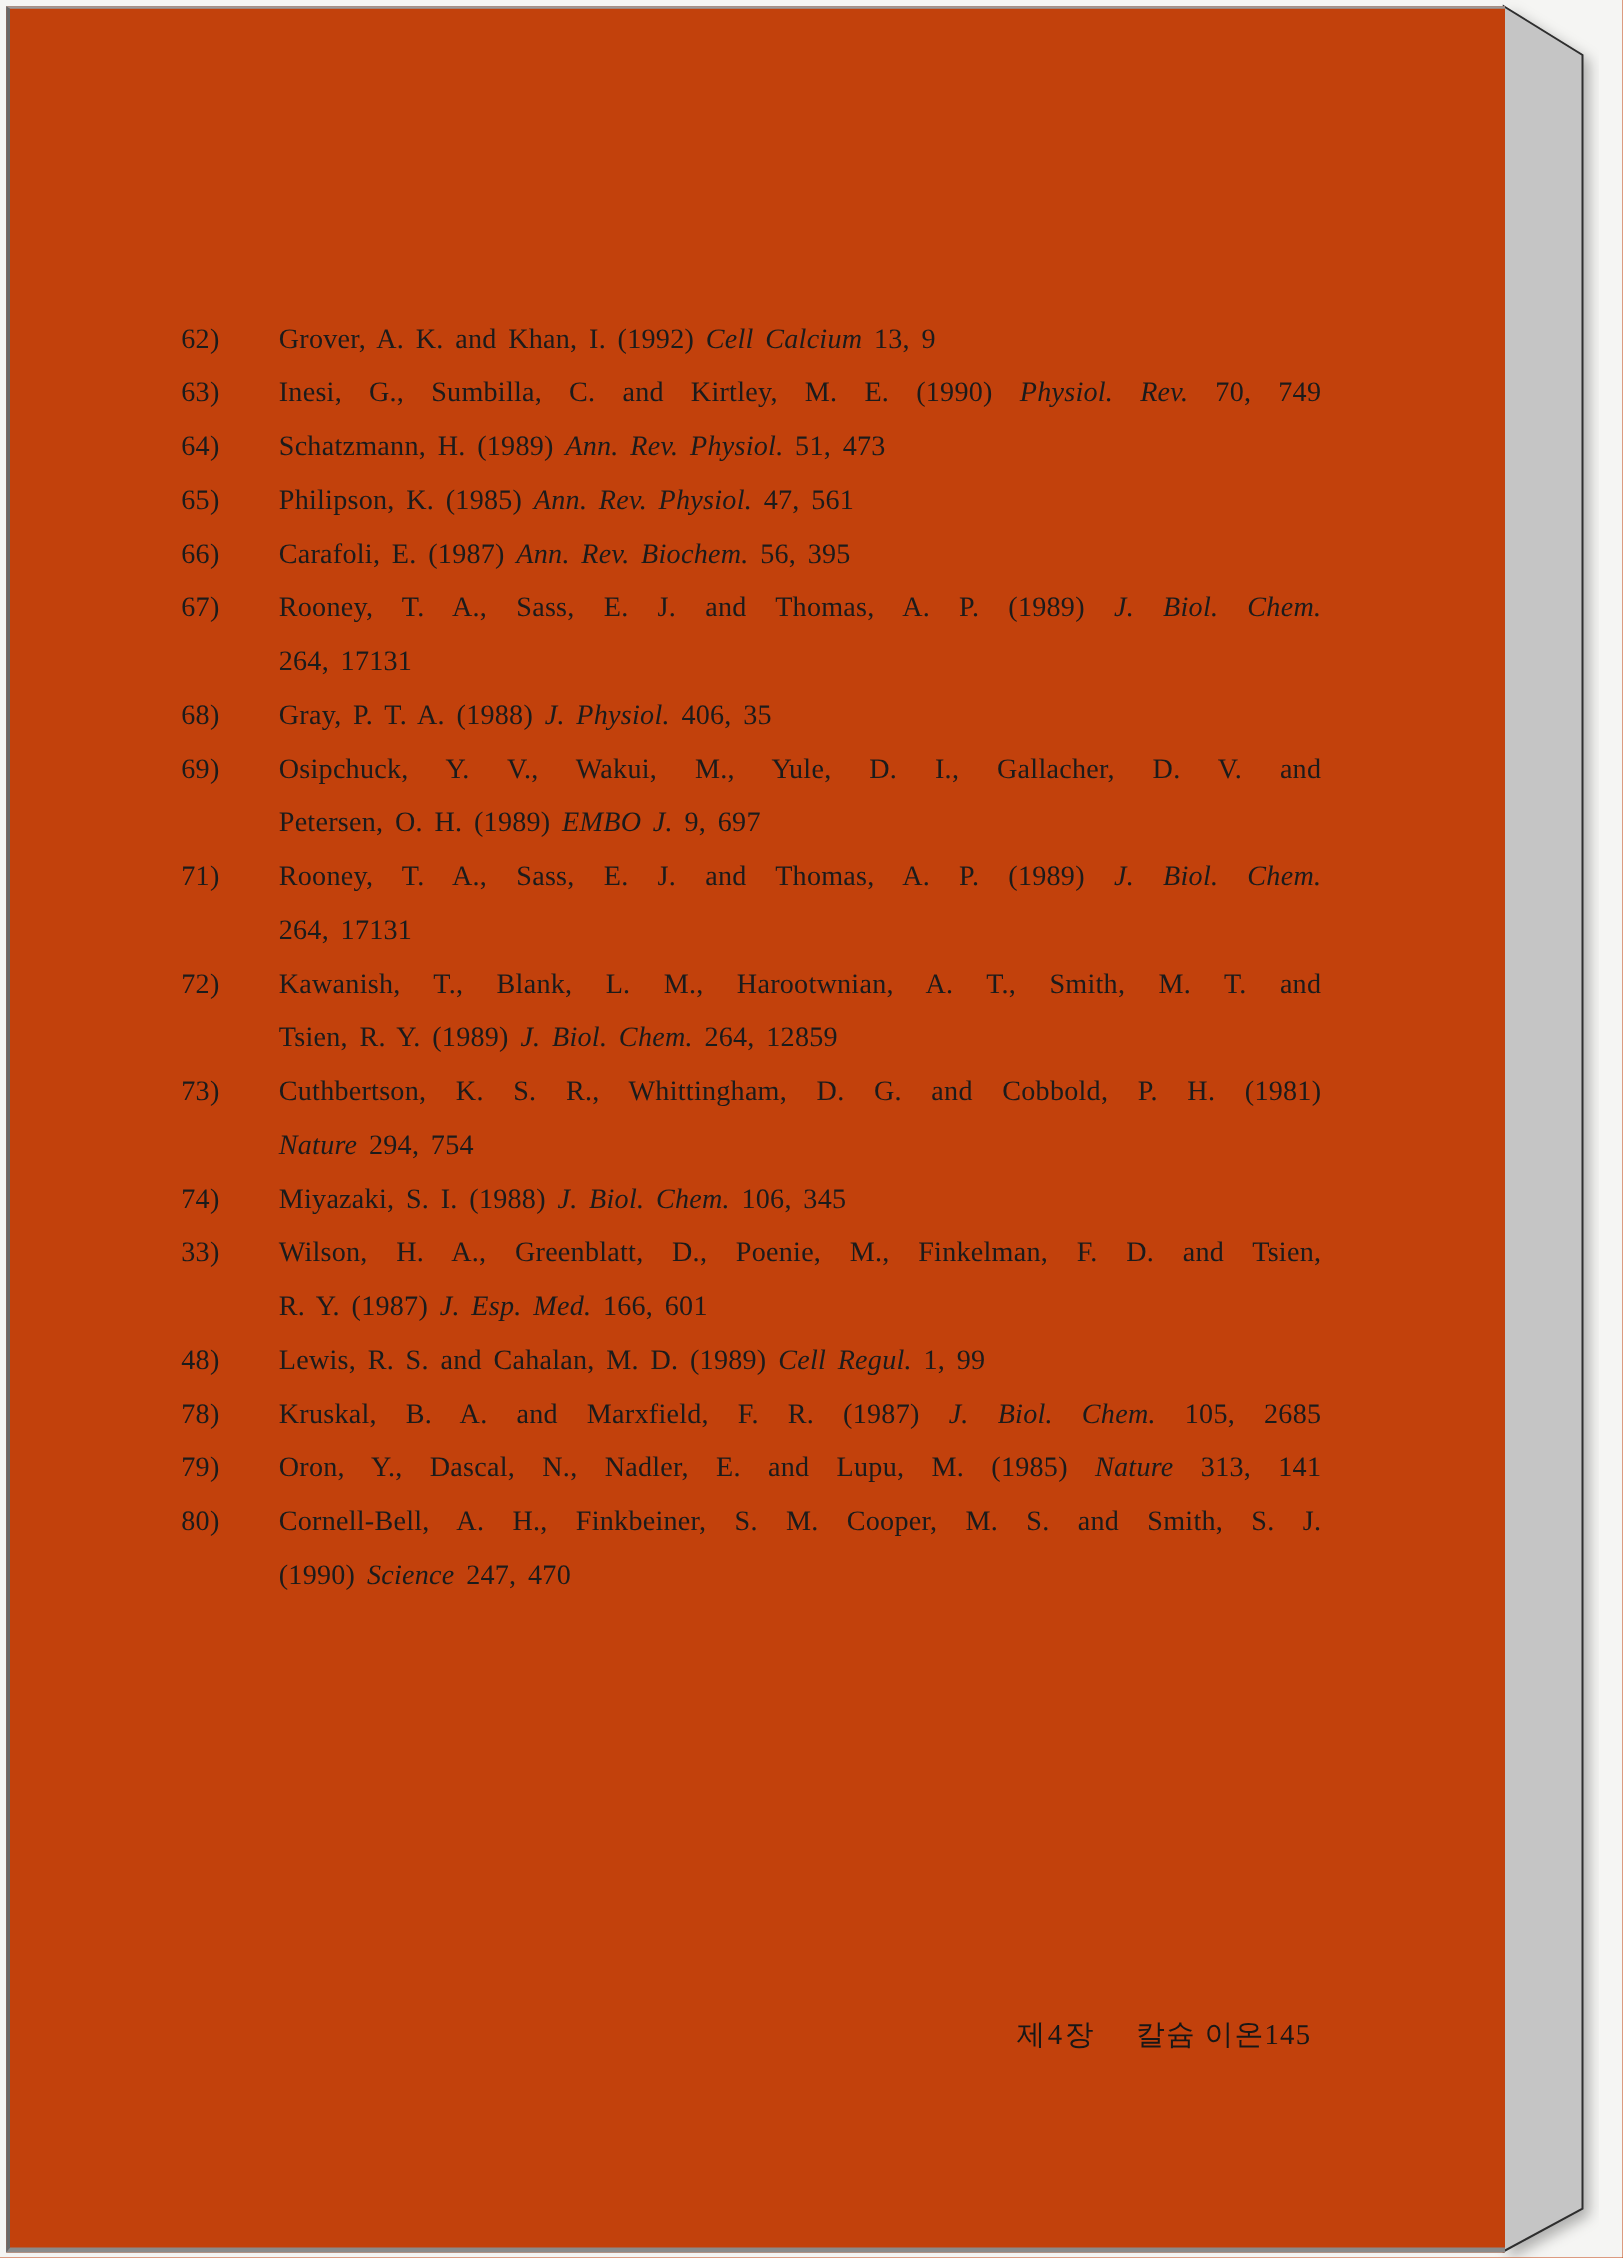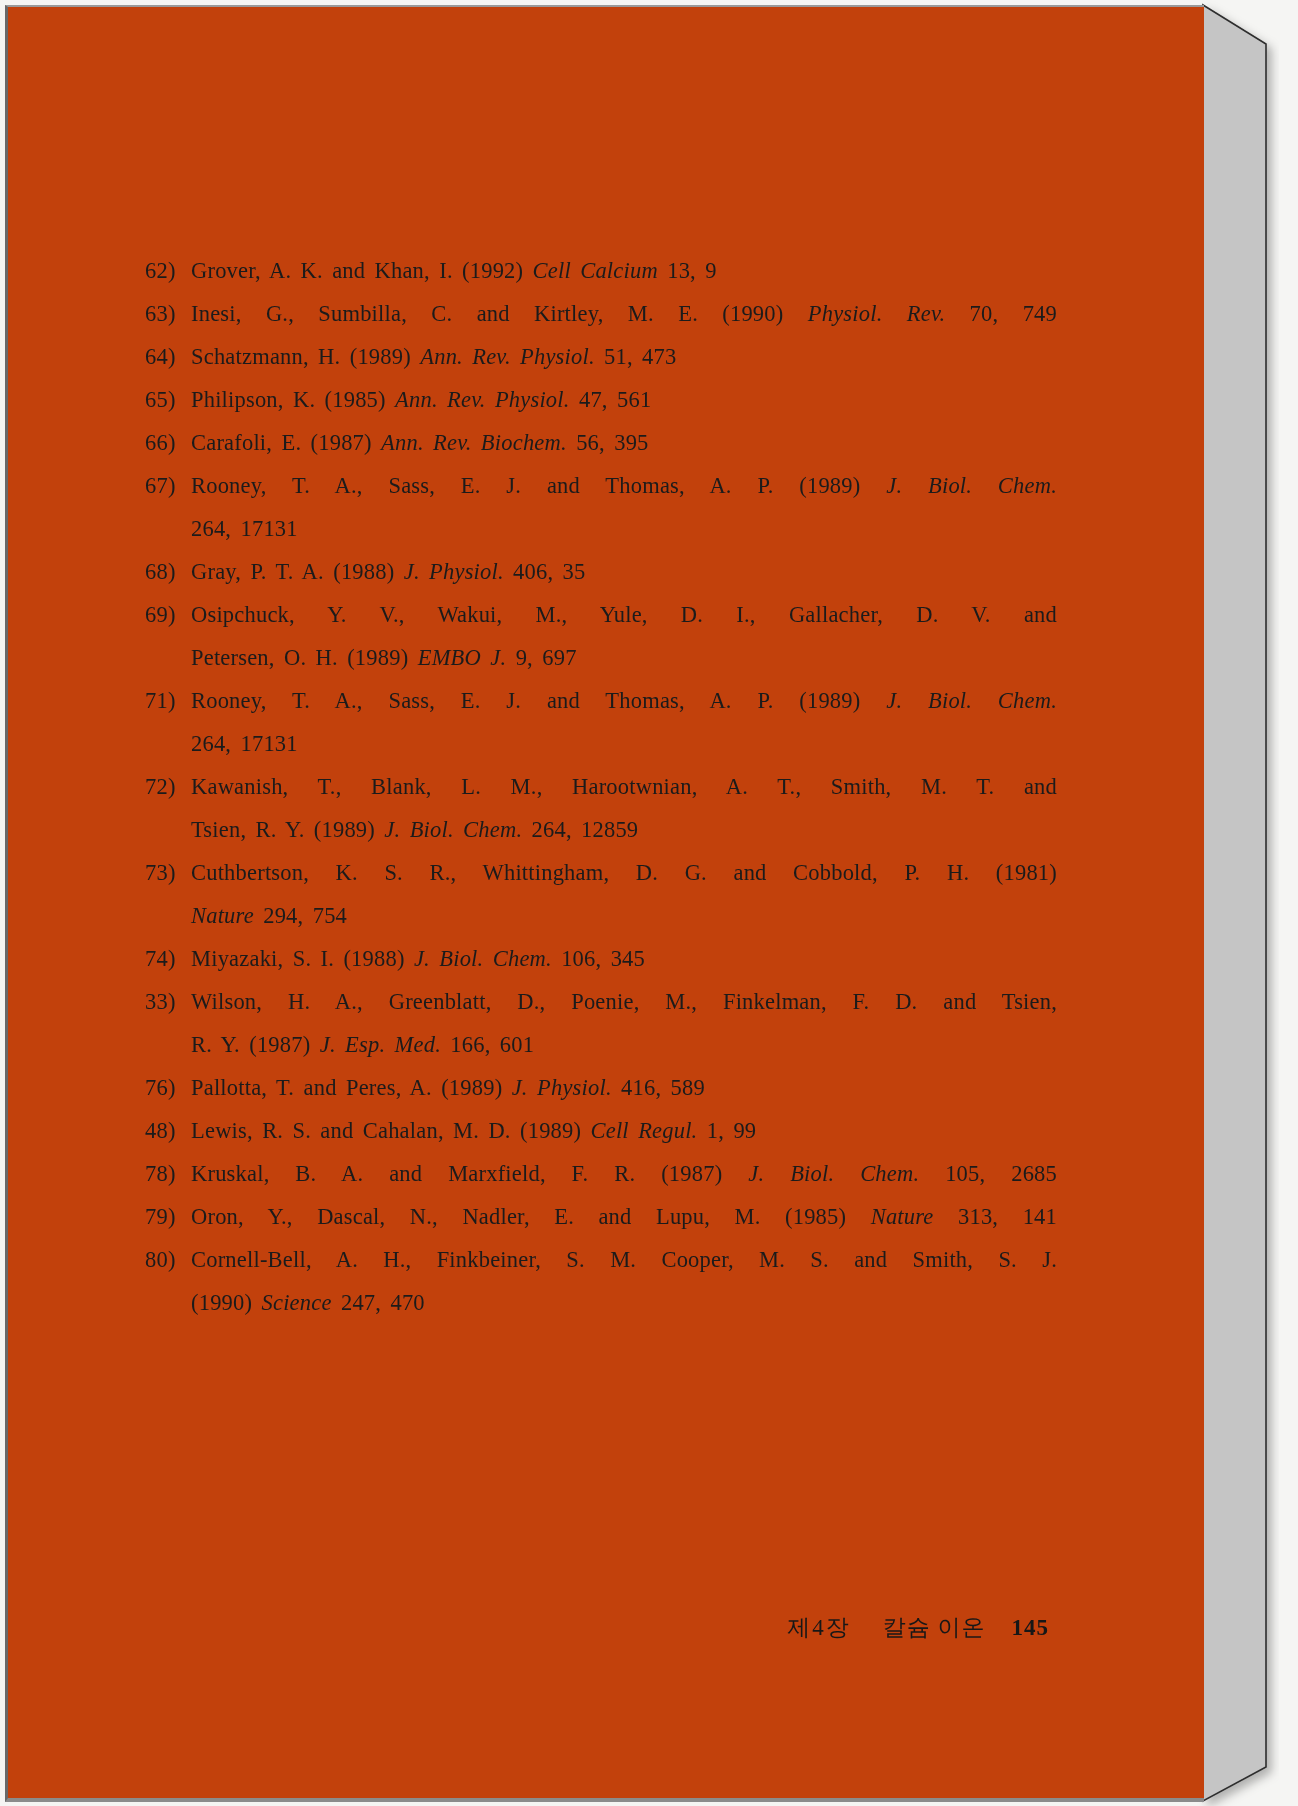--- a/index.html
+++ b/index.html
@@ -20,32 +20,32 @@
     border-bottom:4px solid #8b8b8b;
   }
   .spine-svg { position:absolute; left:0; top:0; width:1298px; height:1806px; pointer-events:none; }
   .refs {
     position:absolute; left:137px; top:242px; width:912px;
     font-size:22.5px; color:#1b1b1b;
     word-spacing:3.5px; letter-spacing:0.2px;
   }
   .ref { display:flex; }
   .ref-num { flex:none; width:46px; line-height:43px; }
-  .ref-body { flex:1; min-width:0; }
+  .ref-body { flex:1; min-width:0;margin-left:32px; }
   .ref-line { line-height:43px; }
   .ref-line.j { text-align:justify; text-align-last:justify; }
   .it { font-style:italic; }
   .footer {
     position:absolute; left:0; top:1605px; width:1041px;
     text-align:right; font-size:23px; color:#171717;
     white-space:nowrap;
   }
   .footer .chapter { letter-spacing:2px; }
   .footer .section { margin-left:32px; letter-spacing:1px; }
-  .footer .pageno { margin-left:26px; font-weight:bold; letter-spacing:1px; }
+  .footer .pageno { font-weight:normal; letter-spacing:1px; }
 </style>
 </head>
 <body>
 
 <svg class="spine-svg" viewBox="0 0 1298 1806" xmlns="http://www.w3.org/2000/svg">
   <defs>
     <filter id="sh" x="-20%" y="-2%" width="140%" height="106%">
       <feDropShadow dx="5" dy="5" stdDeviation="5" flood-color="#000000" flood-opacity="0.28"></feDropShadow>
     </filter>
   </defs>
@@ -132,26 +132,20 @@
         </div>
       </div>
       <div class="ref">
         <span class="ref-num">33)</span>
         <div class="ref-body">
           <div class="ref-line j"><span class="">Wilson, H. A., Greenblatt, D., Poenie, M., Finkelman, F. D. and Tsien,</span></div>
           <div class="ref-line"><span class="">R. Y. (1987) </span><span class="it">J. Esp. Med.</span><span class=""> 166, 601</span></div>
         </div>
       </div>
       <div class="ref">
-        <span class="ref-num">76)</span>
-        <div class="ref-body">
-          <div class="ref-line"><span class="">Pallotta, T. and Peres, A. (1989) </span><span class="it">J. Physiol.</span><span class=""> 416, 589</span></div>
-        </div>
-      </div>
-      <div class="ref">
         <span class="ref-num">48)</span>
         <div class="ref-body">
           <div class="ref-line"><span class="">Lewis, R. S. and Cahalan, M. D. (1989) </span><span class="it">Cell Regul.</span><span class=""> 1, 99</span></div>
         </div>
       </div>
       <div class="ref">
         <span class="ref-num">78)</span>
         <div class="ref-body">
           <div class="ref-line j"><span class="">Kruskal, B. A. and Marxfield, F. R. (1987) </span><span class="it">J. Biol. Chem.</span><span class=""> 105, 2685</span></div>
         </div>

